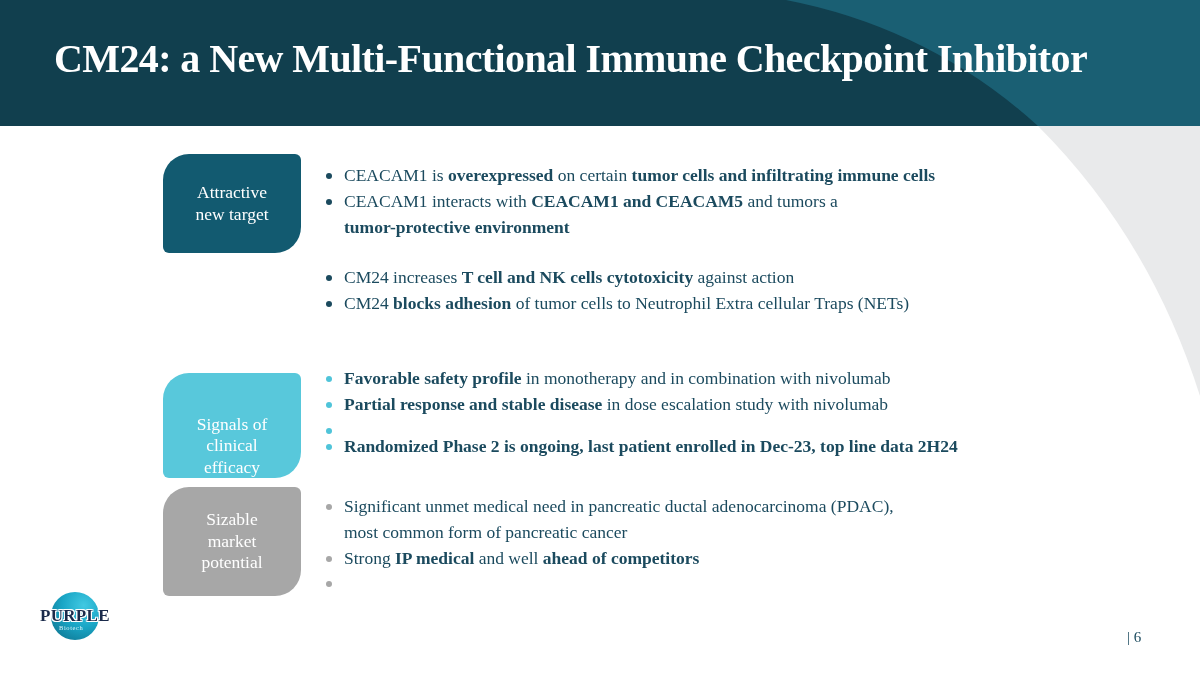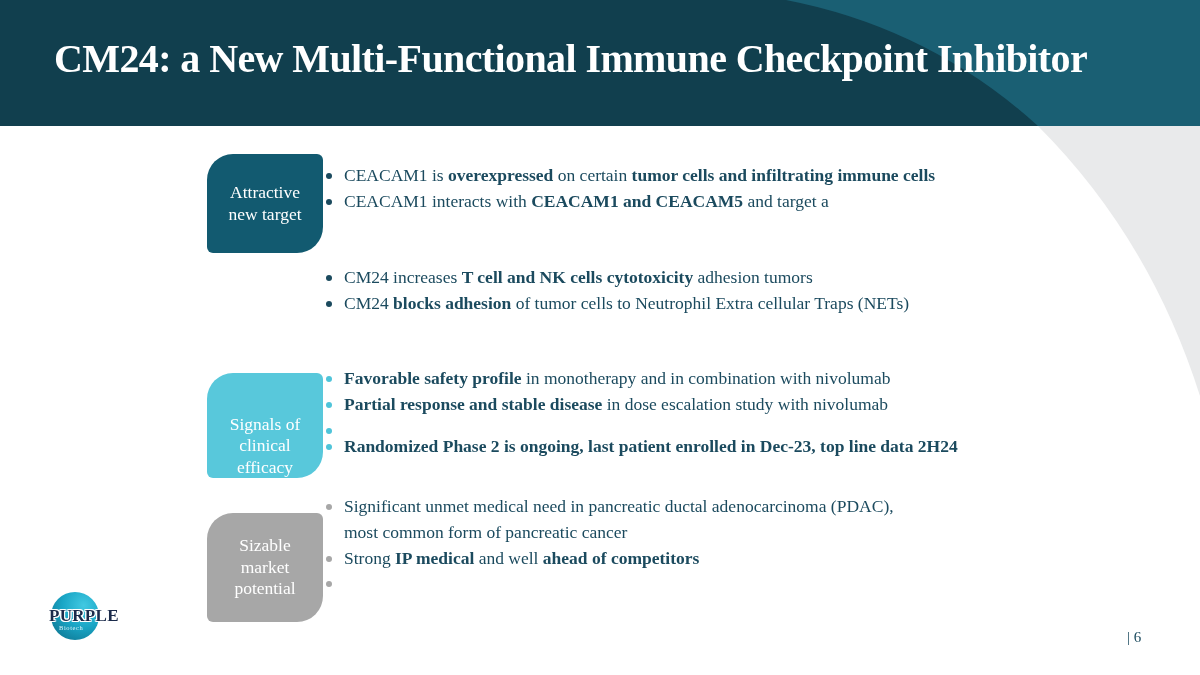--- a/index.html
+++ b/index.html
@@ -10,47 +10,47 @@
   
   .header-svg{position:absolute;top:0;left:0;display:block;}
   .title{
     position:absolute;left:54px;top:36px;width:1100px;
     font-size:40px;font-weight:700;color:#ffffff;letter-spacing:-0.6px;line-height:1.15;
   }
   
   .bg-arc{position:absolute;top:126px;left:0;display:block;}
   
   .box{
-    position:absolute;left:163px;width:116px;
+    position:absolute;left:163px;width:138px;
     border-radius:26px 6px 26px 6px;
     display:flex;align-items:center;justify-content:center;text-align:center;
-    color:#ffffff;font-size:17.5px;line-height:1.22;margin-left:44px;
+    color:#ffffff;font-size:17.5px;line-height:1.22;
   }
   .box .box-label{white-space:pre-line;}
   .box1{top:154px;height:99px;}
   .box2{top:263px;height:96px;}
   .box3{top:373px;height:105px;}
-  .box4{top:513px;height:109px;justify-content:center;}
+  .box4{top:487px;height:109px;justify-content:center;}
   
   .bullets{
     position:absolute;left:326px;width:862px;
     color:#1B4A5E;font-size:17.5px;line-height:25.8px;
   }
   .g1{top:163px}.g2{top:265px}.g3{top:366px}.g4{top:494px}
   .bullet-row{display:flex;align-items:flex-start;}
   .dot{flex:0 0 auto;width:6px;height:6px;border-radius:50%;margin:10px 12px 0 0;}
   .btxt b{font-weight:700;}
   
   .logo{position:absolute;left:33px;top:590px;width:80px;height:58px;}
   .logo-circle{
     position:absolute;left:18px;top:2px;width:48px;height:48px;border-radius:50%;
     background:radial-gradient(circle at 68% 28%, #41c9e2 0%, #1aa6c6 45%, #0b6a85 100%);
   }
   .logo-word{
-    position:absolute;left:16px;top:16px;font-size:17px;font-weight:700;color:#1b2b4b;letter-spacing:0.3px;
+    position:absolute;left:7px;top:16px;font-size:17px;font-weight:700;color:#1b2b4b;letter-spacing:0.3px;
     text-shadow:-1px 0 0 #fff,1px 0 0 #fff,0 -1px 0 #fff,0 1px 0 #fff,-1px -1px 0 #fff,1px 1px 0 #fff,-1px 1px 0 #fff,1px -1px 0 #fff;
   }
   .logo-sub{position:absolute;left:26px;top:34px;font-size:6.5px;color:#d9f5fb;letter-spacing:0.6px;}
   
   .pagenum{position:absolute;left:1127px;top:629px;font-size:15px;color:#1B4A5E;}
 </style>
 </head>
 <body>
 
 <div class="slide">
@@ -81,27 +81,27 @@
 potential</span>
   </div>
 
   <div class="bullets g1">
       <div class="bullet-row">
         <span class="dot" style="background: rgb(27, 74, 94);"></span>
         <span class="btxt"><span>CEACAM1 is </span><b>overexpressed</b><span> on certain </span><b>tumor cells and infiltrating immune cells</b></span>
       </div>
       <div class="bullet-row">
         <span class="dot" style="background: rgb(27, 74, 94);"></span>
-        <span class="btxt"><span>CEACAM1 interacts with </span><b>CEACAM1 and CEACAM5</b><span> and target a </span><br></span>
+        <span class="btxt"><span>CEACAM1 interacts with </span><b>CEACAM1 and CEACAM5</b><span> and tumors a </span><br><b>tumor-protective environment</b></span>
       </div>
     </div>
   <div class="bullets g2">
       <div class="bullet-row">
         <span class="dot" style="background: rgb(27, 74, 94);"></span>
-        <span class="btxt"><span>CM24 increases </span><b>T cell and NK cells cytotoxicity</b><span> adhesion tumors</span></span>
+        <span class="btxt"><span>CM24 increases </span><b>T cell and NK cells cytotoxicity</b><span> against action</span></span>
       </div>
       <div class="bullet-row">
         <span class="dot" style="background: rgb(27, 74, 94);"></span>
         <span class="btxt"><span>CM24 </span><b>blocks adhesion</b><span> of tumor cells to Neutrophil Extra cellular Traps (NETs)</span></span>
       </div>
     </div>
   <div class="bullets g3">
       <div class="bullet-row">
         <span class="dot" style="background: rgb(79, 196, 217);"></span>
         <span class="btxt"><b>Favorable safety profile</b><span> in monotherapy and in combination with nivolumab</span></span>

